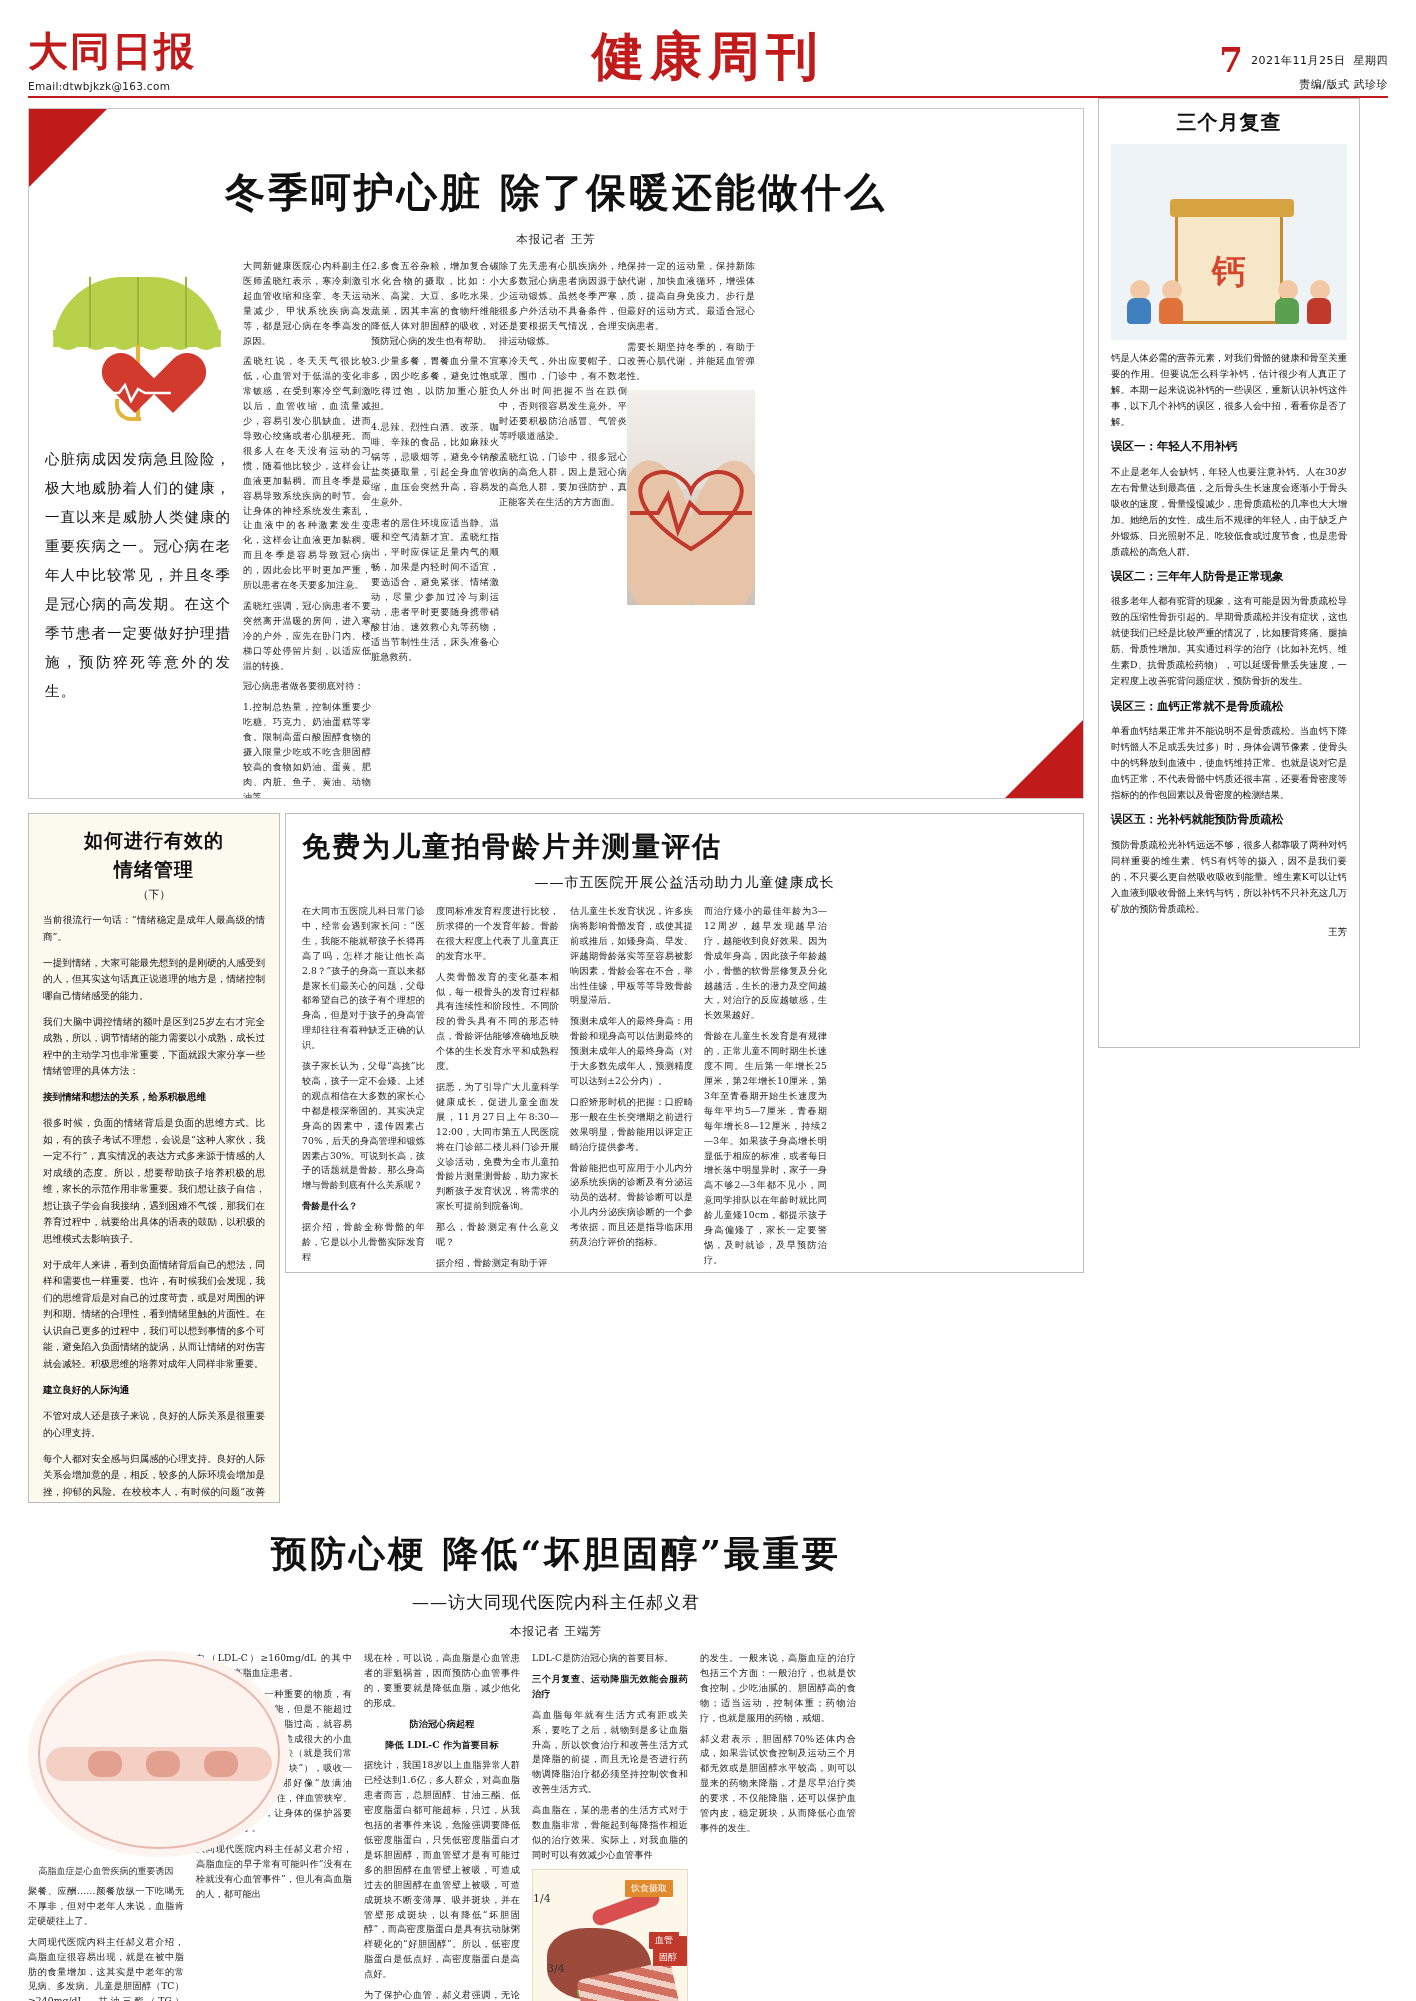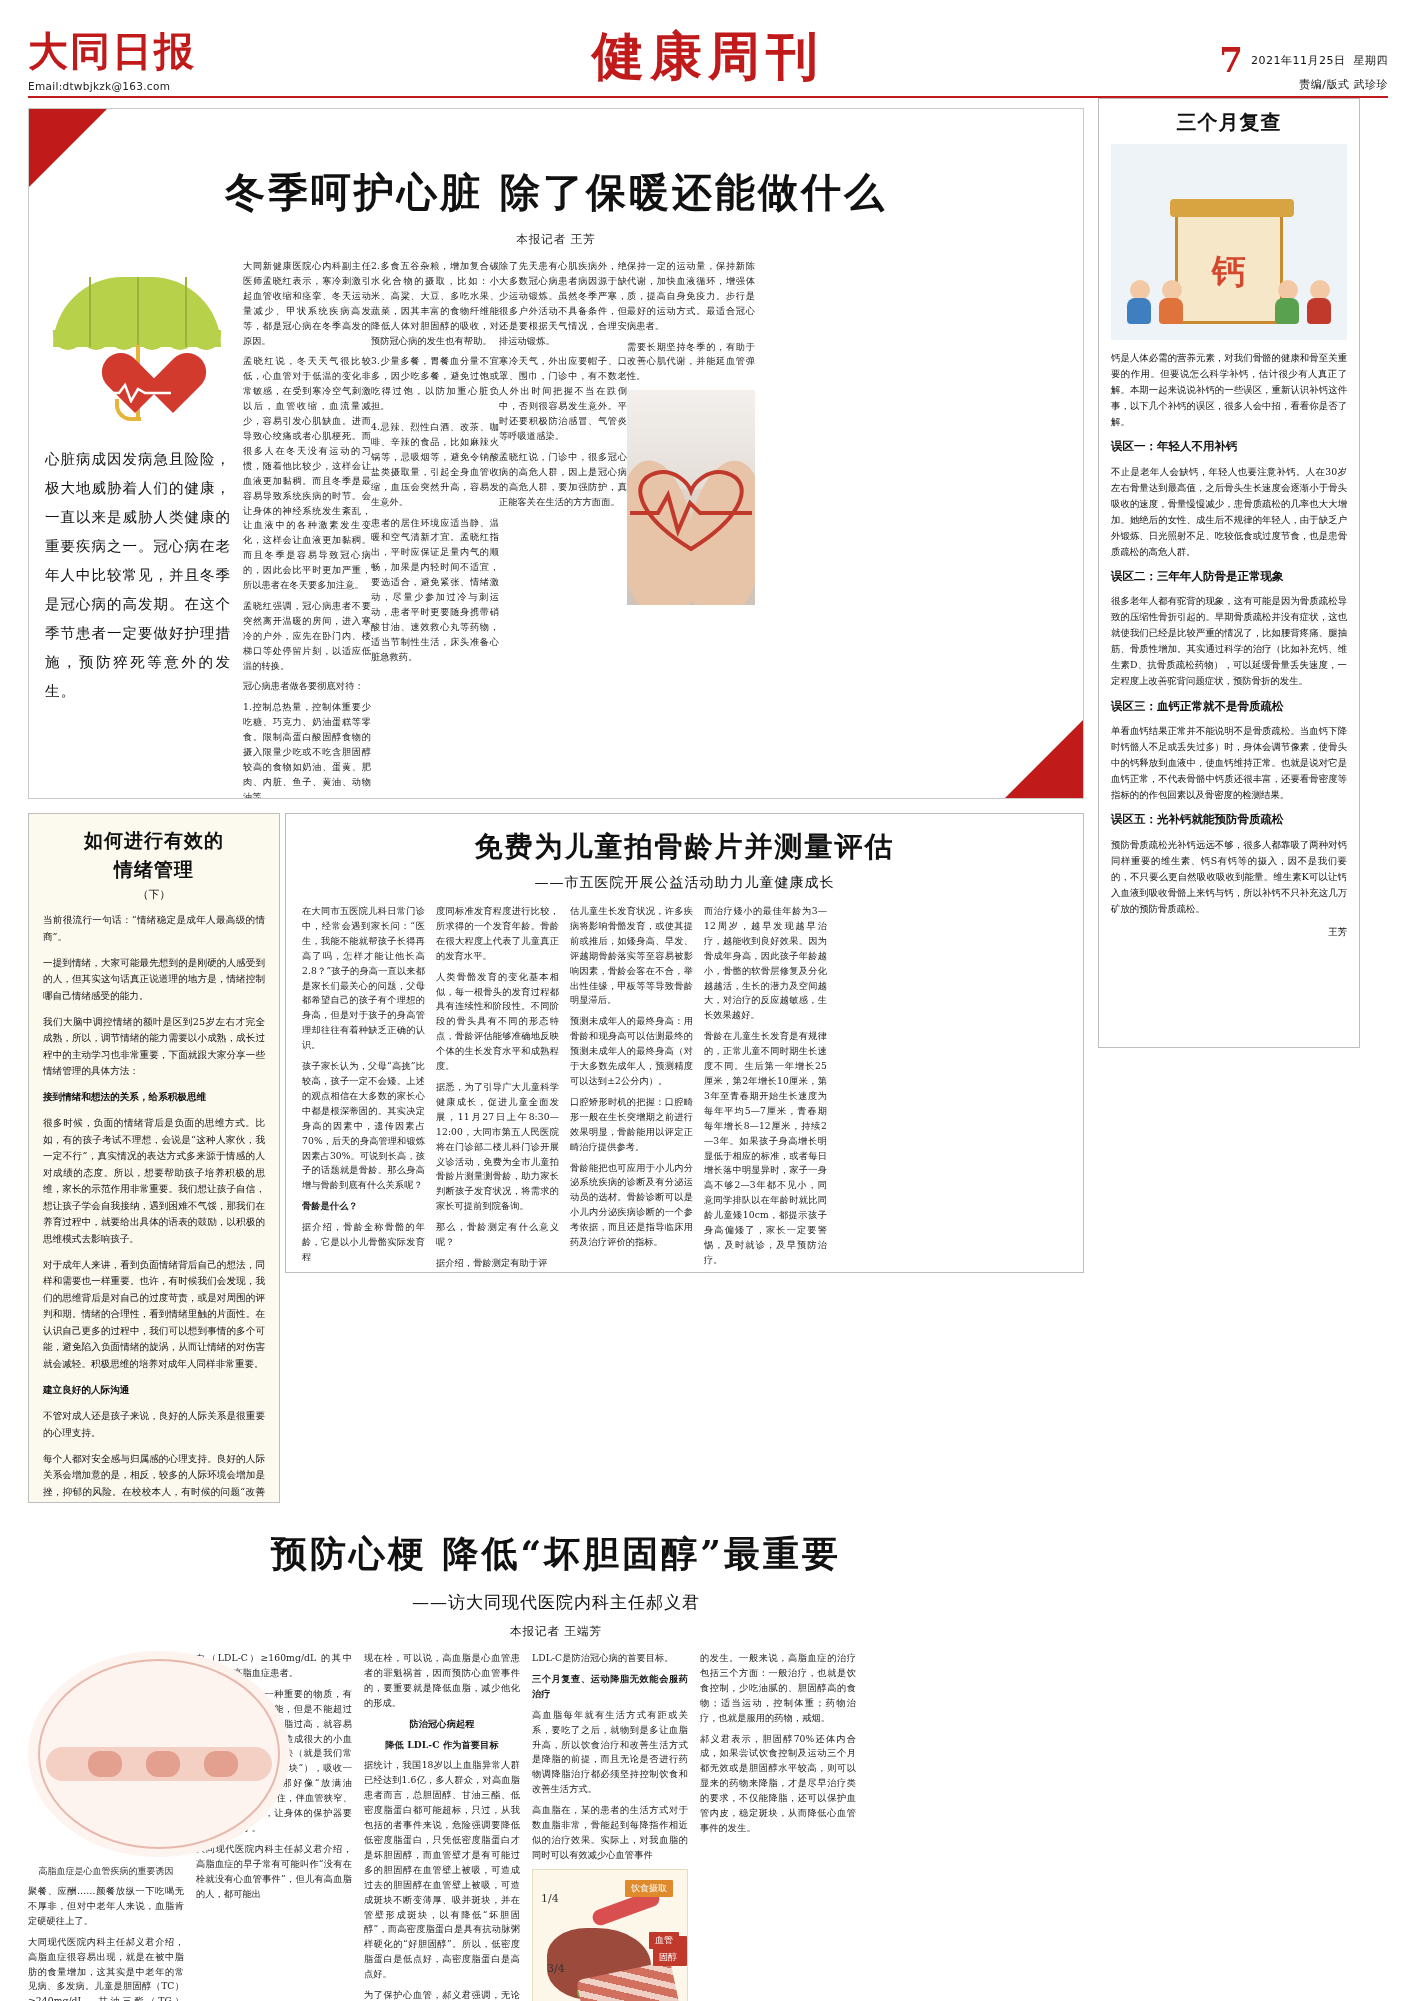--- a/index.html
+++ b/index.html
@@ -158,21 +158,21 @@
     text-align:center; font-family:"DejaVu Serif","Liberation Serif",serif;
     font-weight:bold; font-size:19px; line-height:1.5; letter-spacing:1px;
   }
   .emotion-sub { text-align:center; font-size:11px; margin:4px 0 10px; }
   .emotion-text { font-size:9.6px; line-height:1.72; text-align:justify; font-family:"DejaVu Serif","Liberation Serif",serif; }
 
   .child-box {
     flex:1; border:1px solid #bdbdbd; padding:14px 16px 10px; height:460px; overflow:hidden;
   }
   .child-head {
-    text-align:center; font-family:"DejaVu Serif","Liberation Serif",serif;
+    font-family:"DejaVu Serif","Liberation Serif",serif;
     font-weight:bold; font-size:28px; letter-spacing:2px;
   }
   .child-sub { text-align:center; font-size:14px; margin-top:8px; letter-spacing:1px; font-family:"DejaVu Serif","Liberation Serif",serif;}
   .child-cols { display:flex; gap:11px; margin-top:12px; }
   .child-cols .tcol { width:123px; }
 
   
   .ca-box { border:1px solid #bdbdbd; padding:10px 12px; height:950px; overflow:hidden; }
   .ca-title { text-align:center; font-family:"DejaVu Serif","Liberation Serif",serif; font-weight:bold; font-size:20px; letter-spacing:1px; }
   .ca-art { margin:8px auto 10px; width:100%; height:196px; position:relative; background:#eef3f7; overflow:hidden; }
@@ -408,21 +408,21 @@
             <div class="liver-art" style="width:100%;height:188px;margin-top:6px">
               <div class="liver"></div>
               <div class="gall"></div>
               <div class="la-tube"></div>
               <div class="la-bacon"></div>
               <div class="la-chip la-food" style="left:92px;top:10px">饮食摄取</div>
               <div class="la-chip la-bad" style="left:120px;top:66px">坏胆固醇</div>
               <div class="la-chip la-good" style="left:116px;top:158px">好胆固醇</div>
               <div class="la-chip la-blood" style="right:8px;top:62px">血管</div>
               <div class="la-chip la-out" style="left:46px;top:158px">排出</div>
-              <div class="la-frac" style="left:8px;top:22px">1/4</div>
+              <div class="la-frac" style="left:0;top:22px">1/4</div>
               <div class="la-frac" style="left:14px;top:92px">3/4</div>
             </div>
           </div>
           <div class="tcol">
             <p class="ptext">的发生。一般来说，高脂血症的治疗包括三个方面：一般治疗，也就是饮食控制，少吃油腻的、胆固醇高的食物；适当运动，控制体重；药物治疗，也就是服用的药物，戒烟。</p>
             <p class="ptext">郝义君表示，胆固醇70%还体内合成，如果尝试饮食控制及运动三个月都无效或是胆固醇水平较高，则可以显来的药物来降脂，才是尽早治疗类的要求，不仅能降脂，还可以保护血管内皮，稳定斑块，从而降低心血管事件的发生。</p>
           </div>
         </div>
       </div>
 

